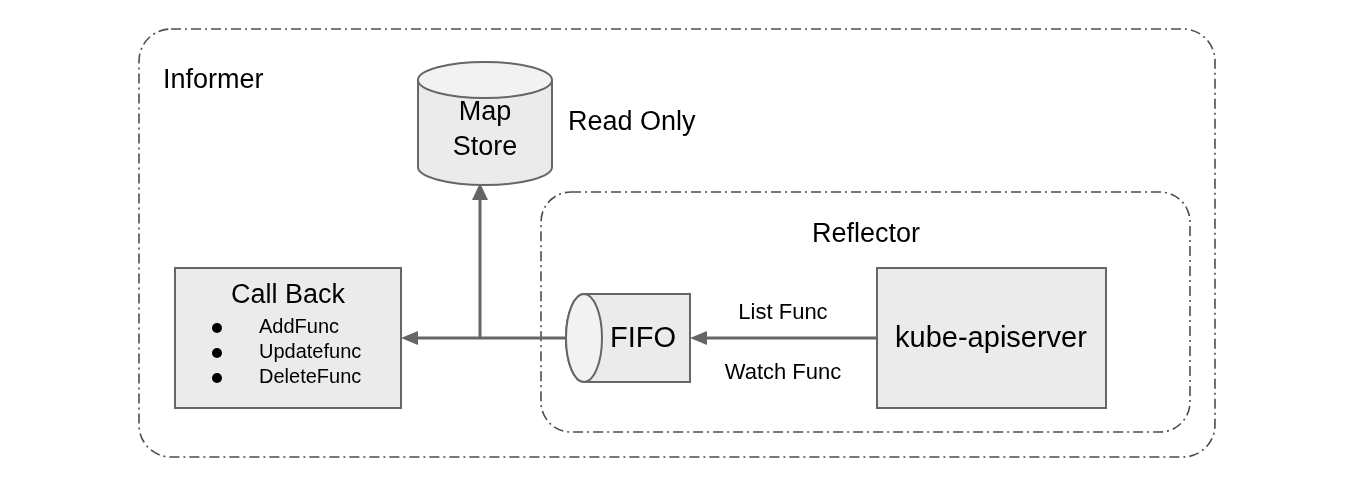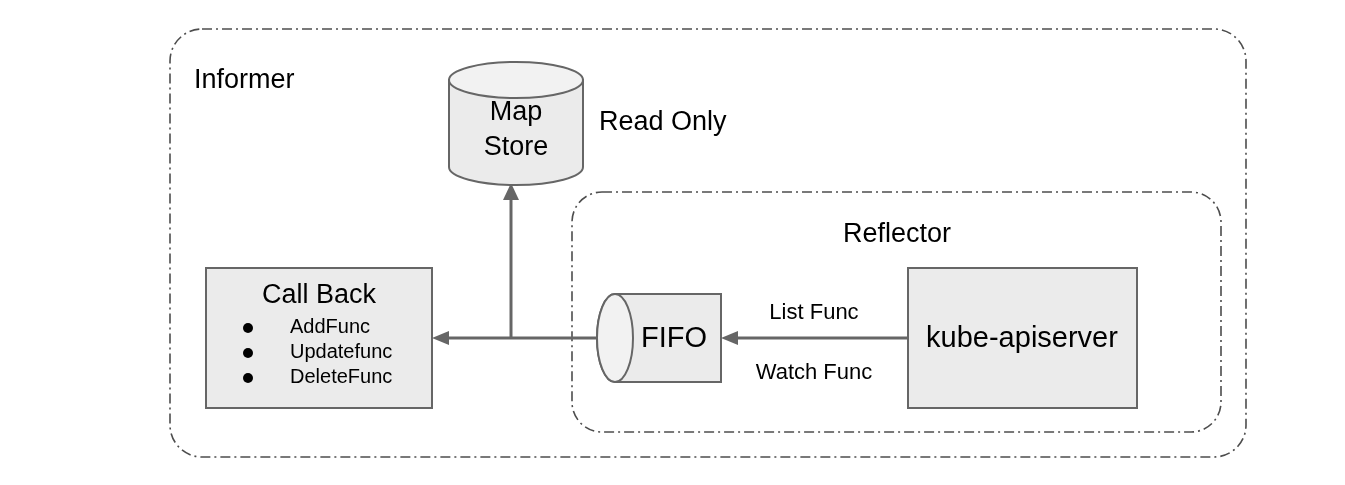--- a/index.html
+++ b/index.html
@@ -11,21 +11,20 @@
     width: 1345px;
     height: 485px;
     overflow: hidden;
     font-family: "Liberation Sans", sans-serif;
   }
   #diagram-root {
     position: relative;
     width: 1315px;
     height: 485px;
     background: #ffffff;
-    margin-left: 31px;
   }
   svg.diagram {
     display: block;
     width: 1345px;
     height: 485px;
   }
   .node-fill {
     fill: #ebebeb;
     stroke: #666666;
     stroke-width: 2;

